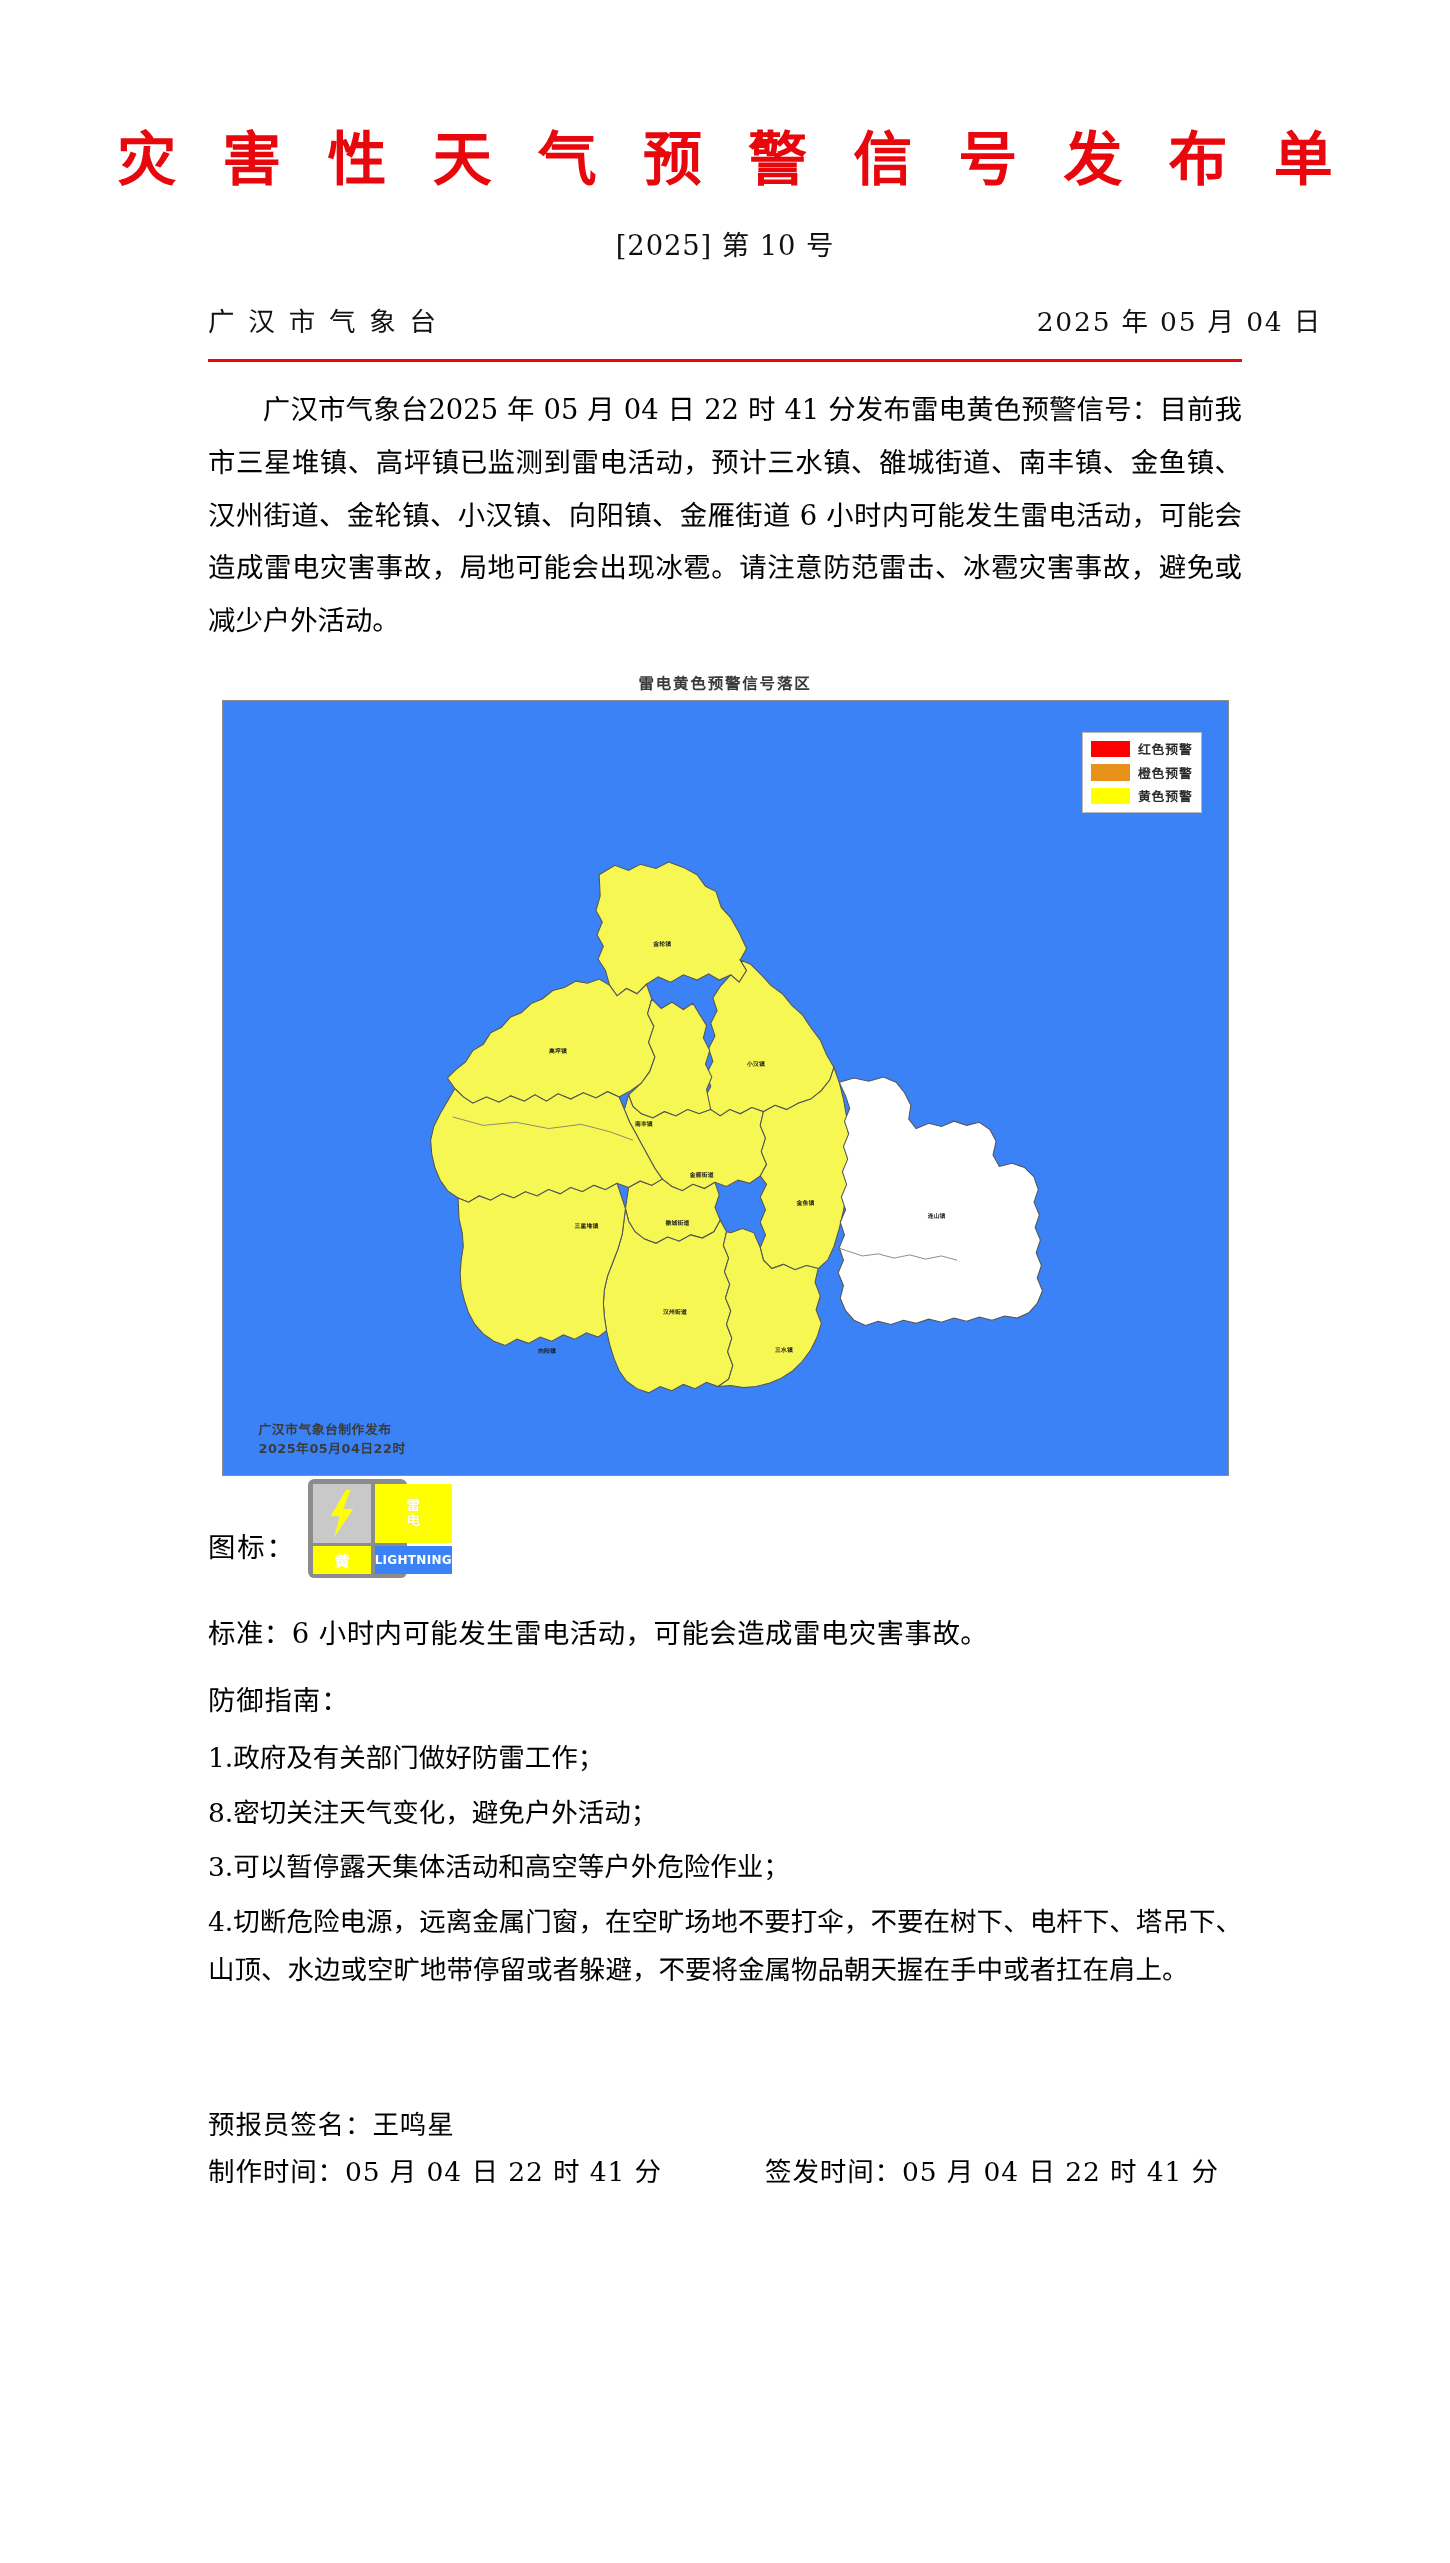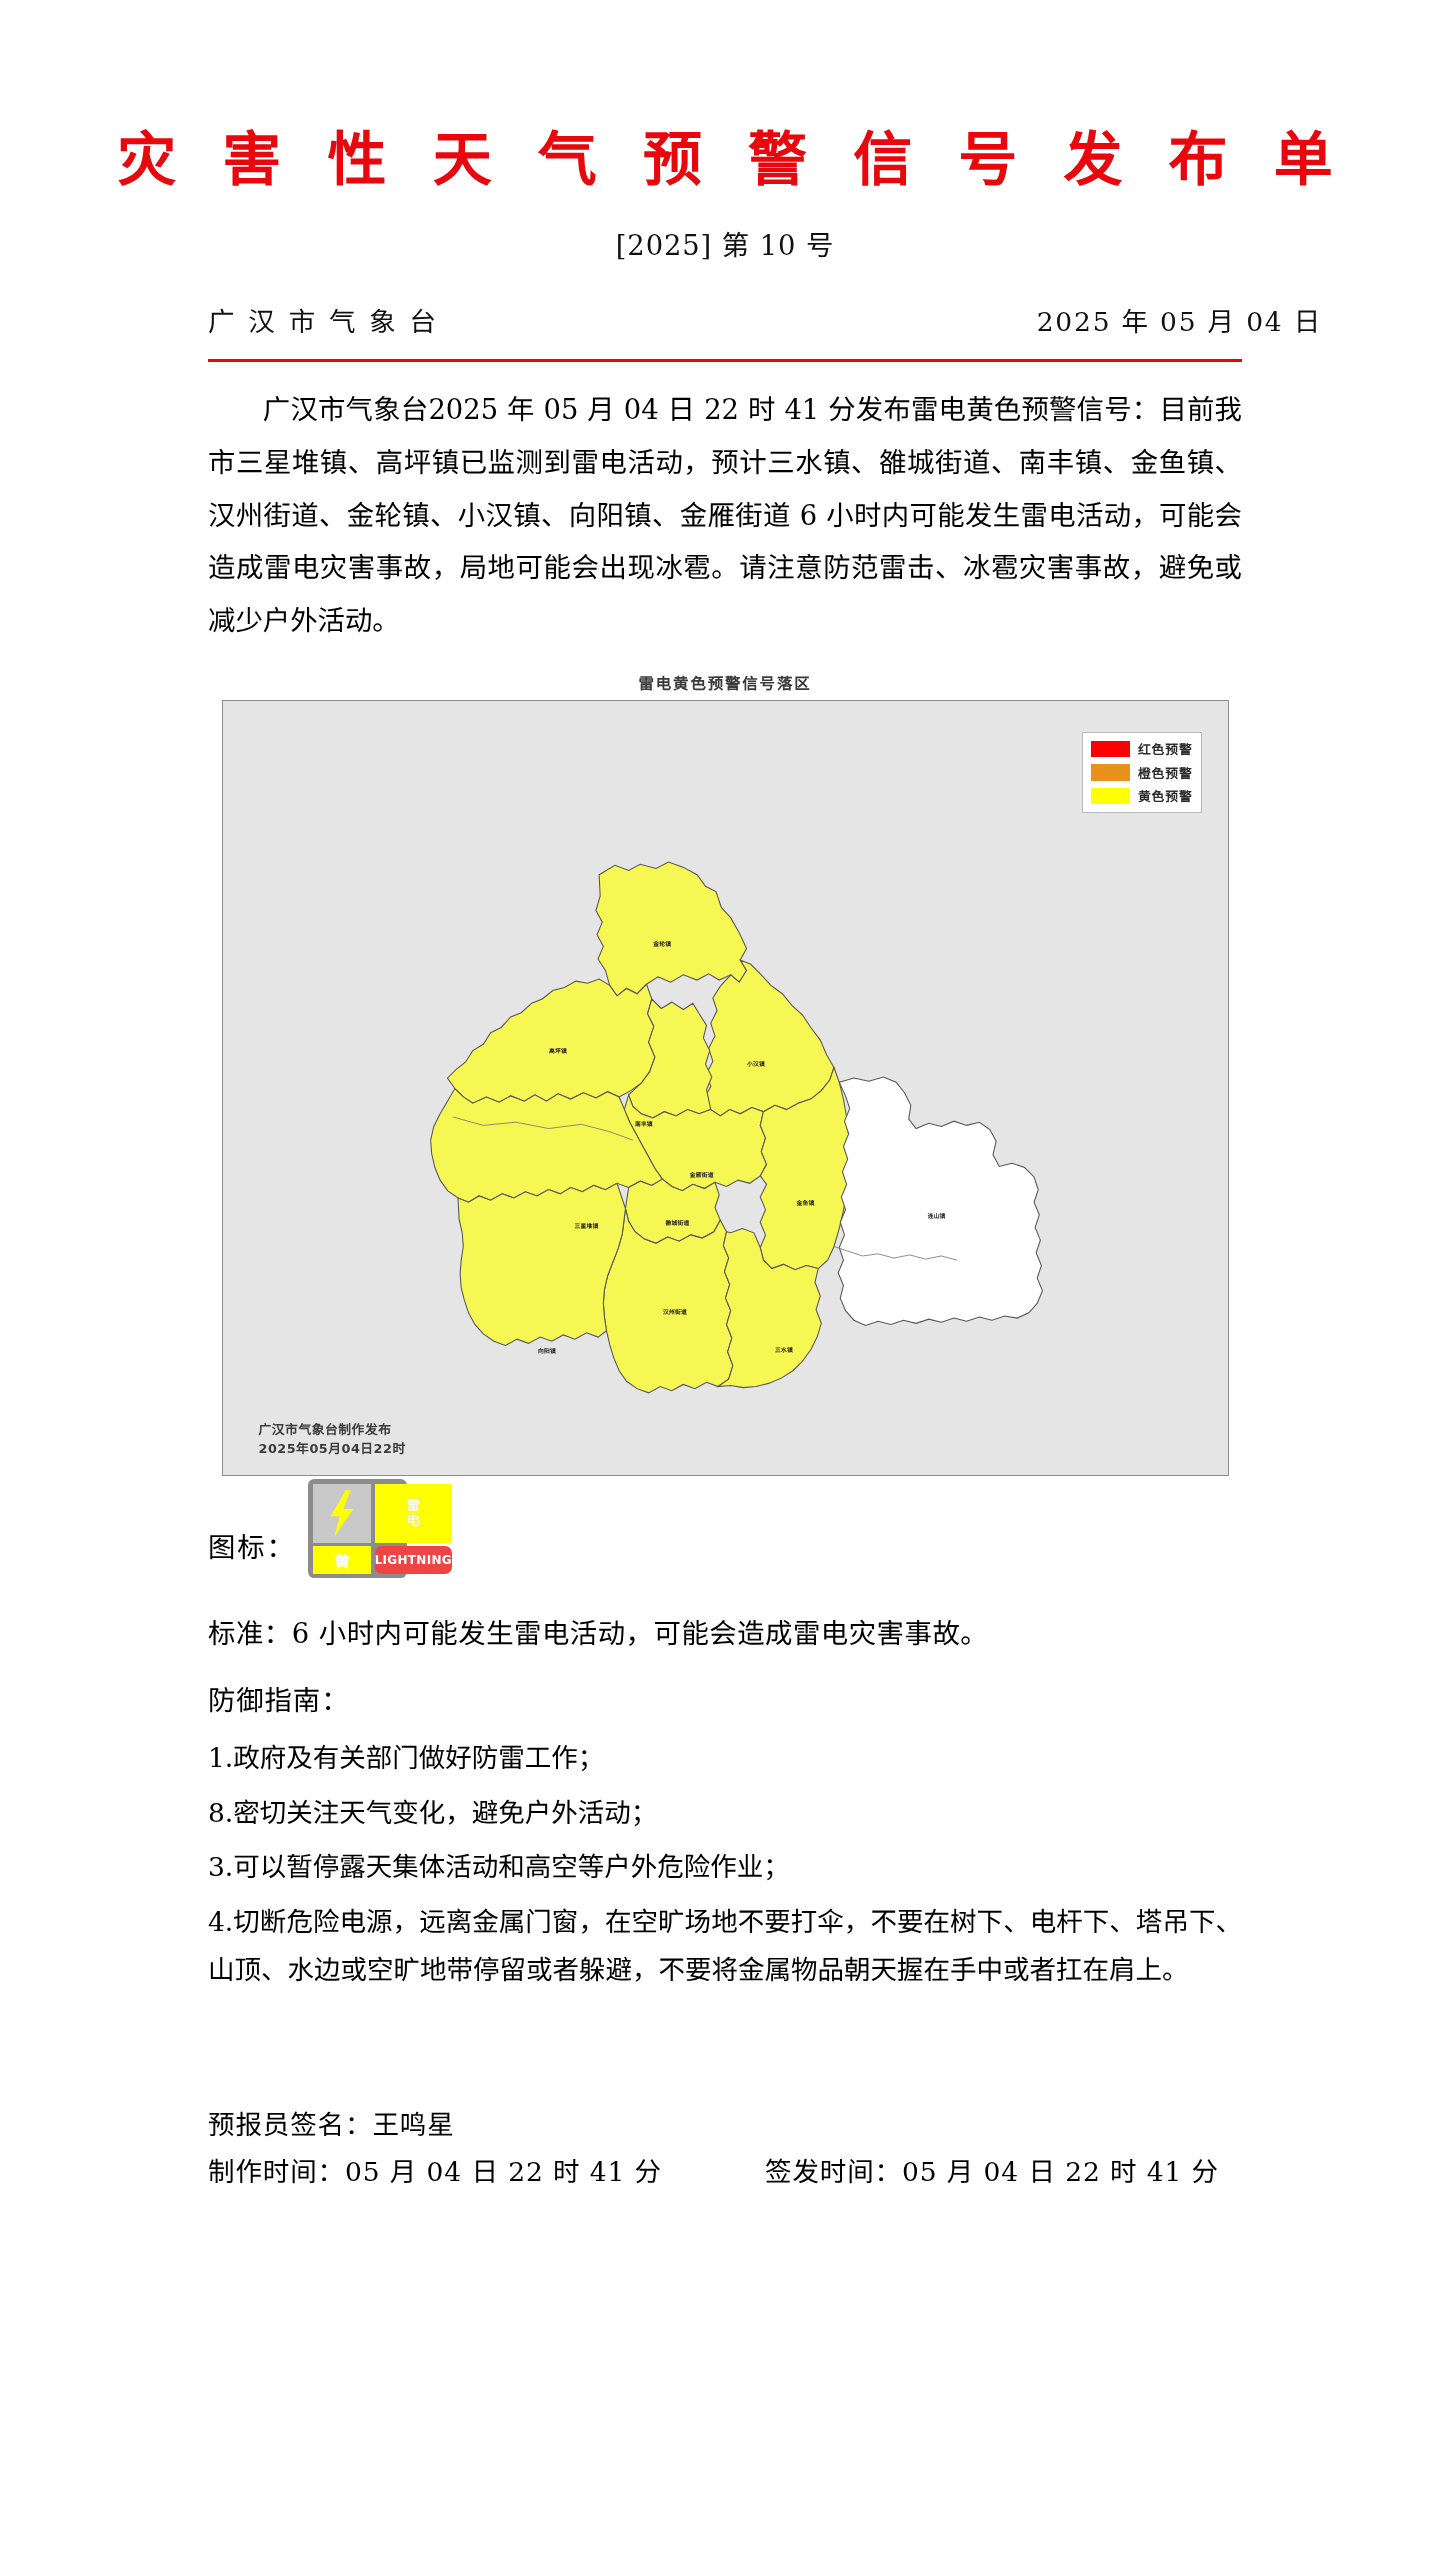--- a/index.html
+++ b/index.html
@@ -79,21 +79,21 @@
     font-family:"DejaVu Sans","Liberation Sans",sans-serif;
     font-size:15.5px;
     font-weight:700;
     color:#3a3a3a;
     letter-spacing:1.8px;
     margin-bottom:6.4px;
   }
   .map-frame{
     position:relative;
     border:0.9px solid #8d8d8d;
-    background:#e5e5e5;
+    background:#3b82f6;
     height:776px;
     box-sizing:border-box;
     overflow:hidden;
   }
   .map-legend{
     position:absolute;
     top:31px;
     right:25.6px;
     border:0.9px solid #b9b9b9;
     background:#fff;
@@ -169,24 +169,24 @@
     line-height:1.12;
     text-shadow:0 0 0.9px #c9c900;
   }
   .wi-cn{
     background:#ffff00;
     display:flex;align-items:center;justify-content:center;
     font-family:"DejaVu Sans","Liberation Sans",sans-serif;
     font-size:15.5px;font-weight:700;color:#ffffff;
   }
   .wi-en{
-    background:#ef4444;
+    background:#3b82f6;
     display:flex;align-items:center;justify-content:center;
     font-family:"DejaVu Sans","Liberation Sans",sans-serif;
-    font-size:12px;font-weight:700;color:#ffffff;letter-spacing:0.3px;border-radius:7px;
+    font-size:12px;font-weight:700;color:#ffffff;letter-spacing:0.3px;
   }
 
   
   .std-line{
     margin:0;
     padding:14.6px 208px 0 208px;
     font-size:27.4px;
     line-height:1.85;
     letter-spacing:0.5px;
   }

